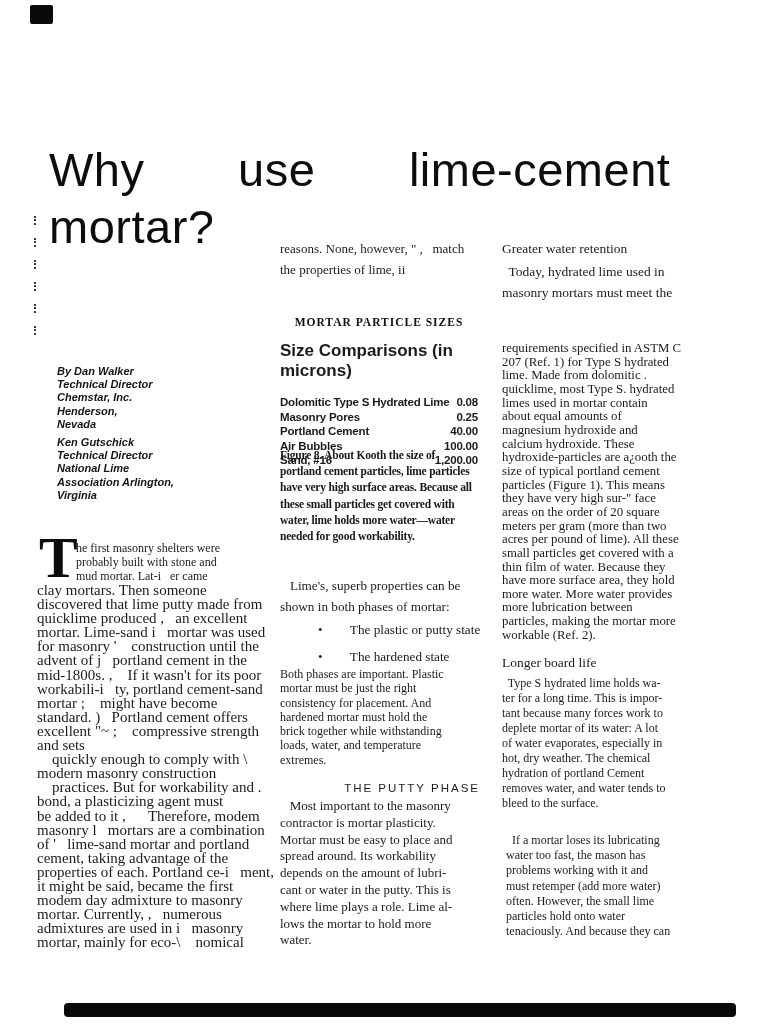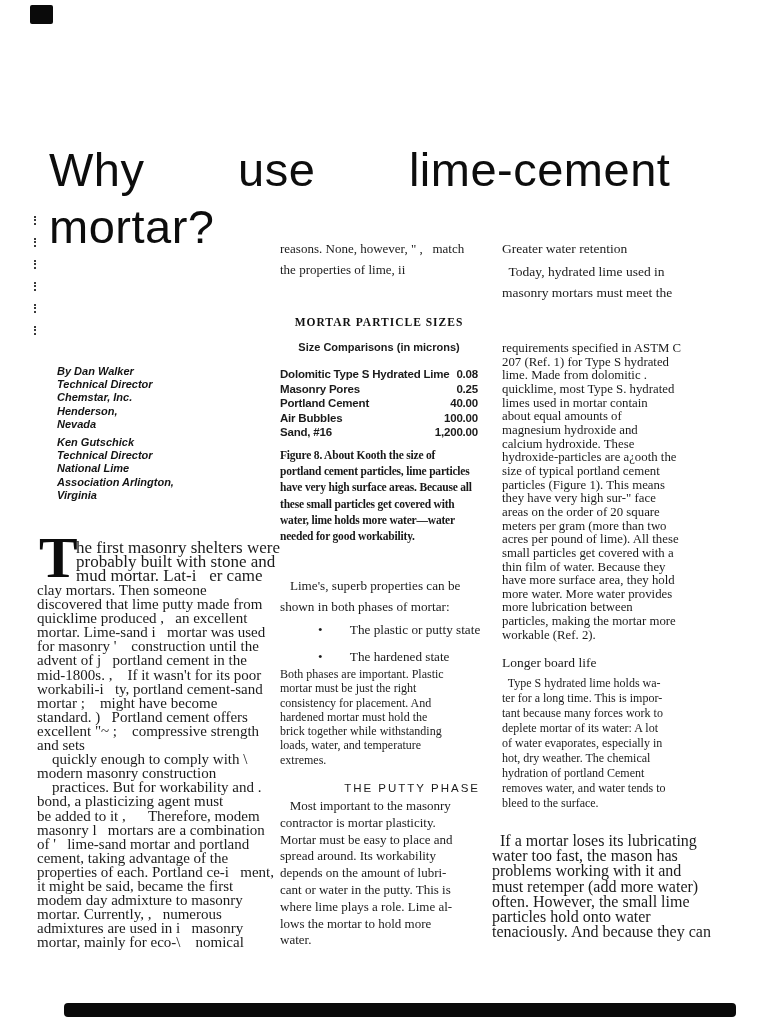--- a/index.html
+++ b/index.html
@@ -18,50 +18,50 @@
   .mark-bottom{left:64px;top:1003px;width:672px;height:14px;background:#0a0a0a;border-radius:4px;}
   .ticks{left:34px;top:216px;}
   .tick{display:block;width:0;height:9px;border-left:2px dotted #3a3a3a;margin-bottom:13px;}
   
   .byline{font-family:"Liberation Sans",sans-serif;font-weight:bold;font-style:italic;
           font-size:11px;line-height:13.2px;color:#141414;}
   .byline1{left:57px;top:365px;}
   .byline2{left:57px;top:436px;}
   
   .dropcap{left:39px;top:534px;font-size:58px;font-weight:bold;line-height:48px;color:#0c0c0c;}
-  .leftindent{left:76px;top:541px;font-size:17px;line-height:14.1px;}
+  .leftindent{left:76px;top:541px;font-size:12px;line-height:14.1px;}
   .leftbody{left:37px;top:583px;font-size:15px;line-height:14.1px;}
   
   .midintro{left:280px;top:238px;font-size:13px;line-height:21px;}
   .tablebox{left:280px;top:316px;width:198px;}
   .tabletitle{font-family:"Liberation Serif",serif;font-weight:bold;font-size:11.5px;
               letter-spacing:1px;text-align:center;color:#111;}
-  .tablesub{font-family:"Liberation Sans",sans-serif;font-weight:bold;font-size:11px;
-            text-align:center;margin-top:13px;}
+  .tablesub{font-family:"Liberation Sans",sans-serif;font-weight:bold;font-size:17px;
+            text-align:left;margin-top:13px;}
   .tablerows{margin-top:14px;font-family:"Liberation Sans",sans-serif;font-weight:bold;
              font-size:11.5px;letter-spacing:-0.2px;}
   .trow{display:flex;justify-content:space-between;line-height:14.6px;}
   .caption{left:280px;top:447px;width:212px;font-weight:bold;font-size:11.5px;
            line-height:16.2px;letter-spacing:-0.2px;color:#181818;}
   .phasesintro{left:280px;top:576px;font-size:13.2px;line-height:20.5px;}
   .bullets{left:280px;top:621px;font-size:13.2px;}
   .bulletrow{height:27px;line-height:18px;}
   .bulletdot{margin-left:38px;font-size:13px;}
   .bullettext{margin-left:24px;}
   .phasesbody{left:280px;top:667px;font-size:12px;line-height:14.3px;}
   .puttyhead{left:280px;top:782px;width:200px;text-align:right;
              font-family:"Liberation Sans",sans-serif;font-weight:normal;font-size:11.5px;letter-spacing:2px;}
   .puttybody{left:280px;top:798px;font-size:13px;line-height:16.8px;}
   
   .retainhead{left:502px;top:241px;font-size:13.5px;}
   .retainintro{left:502px;top:261px;font-size:13.5px;line-height:21px;}
   .retainbody{left:502px;top:342px;font-size:12.8px;line-height:13.65px;}
   .boardhead{left:502px;top:655px;font-size:13.5px;}
   .boardbody{left:502px;top:676px;font-size:12px;line-height:15px;}
-  .retemper{left:492px;top:833px;font-size:16px;line-height:15.2px;}
+  .retemper{left:506px;top:833px;font-size:12px;line-height:15.2px;}
 </style>
 </head>
 <body>
 
 <div class="page">
 
   <div class="abs mark-topleft"></div>
   <div class="abs ticks">
     <span class="tick"></span>
     <span class="tick"></span>

